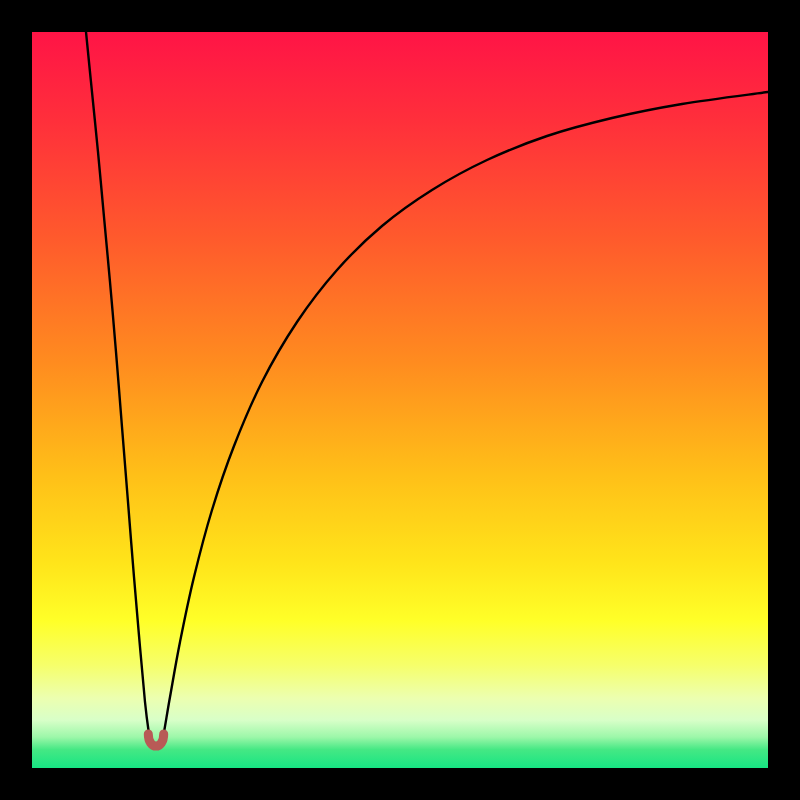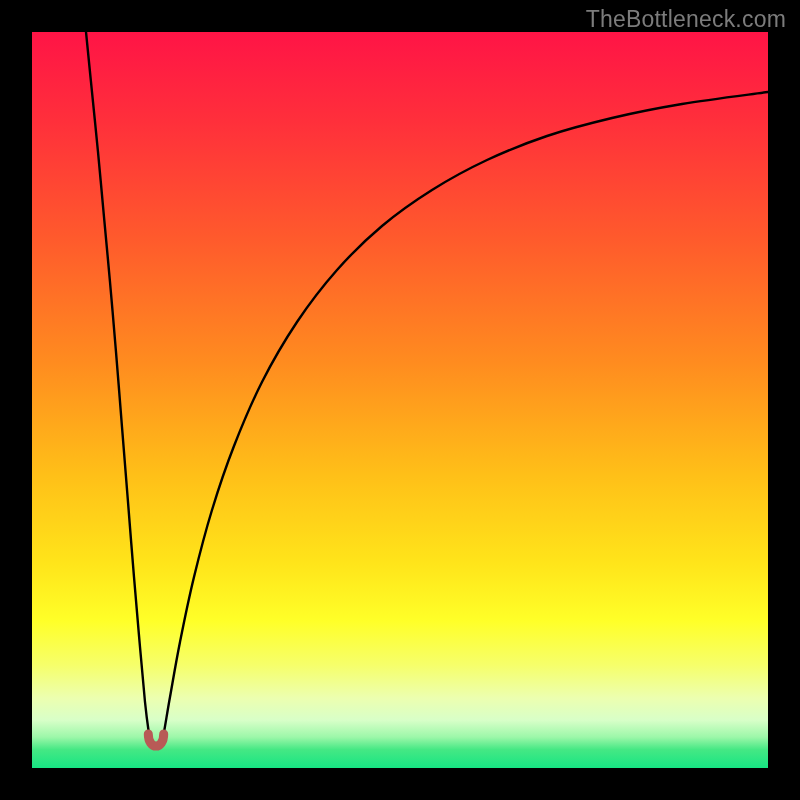--- a/index.html
+++ b/index.html
@@ -81,15 +81,14 @@
     </svg>
 
     <svg class="curves" viewBox="0 0 736 736" preserveAspectRatio="none">
       <path id="left-branch" fill="none" stroke-width="2.4" stroke-linecap="round" d="M 54 0 C 55.1 10.8, 57.8 38.4, 60 60 C 62.2 81.6, 63.8 97.5, 66 120 C 68.2 142.5, 69.8 161.6, 72 185 C 74.2 208.4, 75.8 225.7, 78 250 C 80.2 274.3, 81.8 293.9, 84 320 C 86.2 346.1, 87.8 368.0, 90 395 C 92.2 422.0, 93.8 443.0, 96 470 C 98.2 497.0, 99.8 518.9, 102 545 C 104.2 571.1, 106.0 592.5, 108 615 C 110.0 637.5, 111.4 654.3, 113 670 C 114.6 685.7, 115.9 694.4, 117 702 C 118.1 709.6, 118.6 710.2, 119 712" stroke="#000000"></path>
       <path id="right-branch" fill="none" stroke-width="2.4" stroke-linecap="round" d="M 129 712 C 129.5 709.8, 130.4 708.5, 132 700 C 133.6 691.5, 135.1 681.2, 138 665 C 140.9 648.8, 143.7 631.6, 148 610 C 152.3 588.4, 156.2 568.8, 162 545 C 167.8 521.2, 172.8 501.6, 180 478 C 187.2 454.4, 193.0 437.0, 202 414 C 211.0 391.0, 218.7 372.3, 230 350 C 241.3 327.7, 251.5 310.2, 265 290 C 278.5 269.8, 289.7 255.3, 305 238 C 320.3 220.7, 332.9 208.4, 350 194 C 367.1 179.6, 381.1 169.9, 400 158 C 418.9 146.1, 434.3 137.7, 455 128 C 475.7 118.3, 492.5 111.6, 515 104 C 537.5 96.4, 555.7 91.8, 580 86 C 604.3 80.2, 621.9 76.7, 650 72 C 678.1 67.3, 720.5 62.2, 736 60" stroke="#000000"></path>
       <path id="marker" fill="none" stroke-width="9" stroke-linecap="round" d="M 116.3 701.9 C 116.3 718.15, 131.7 718.15, 131.7 701.9" stroke="#b85a56"></path>
     </svg>
 
   </div>
 
-  <div class="watermark">TheBottleneck.com</div>
 
 </div>
 
 </body></html>

